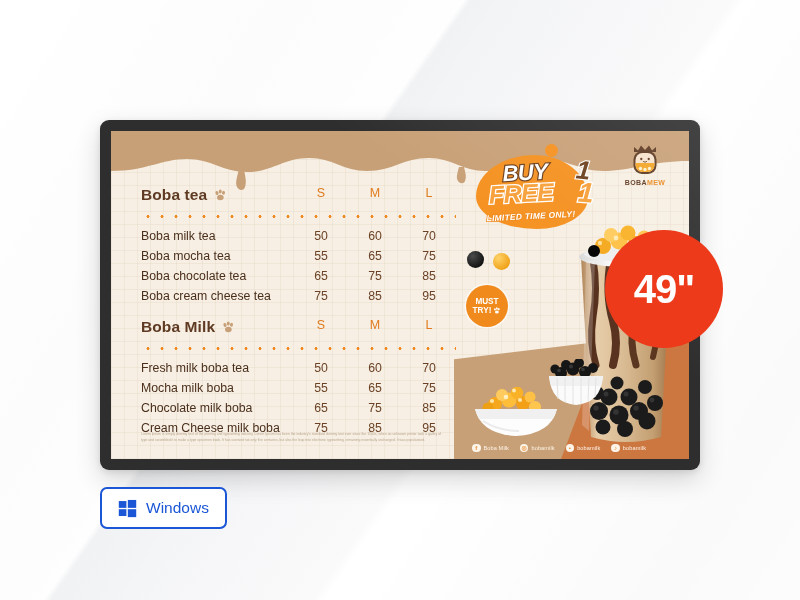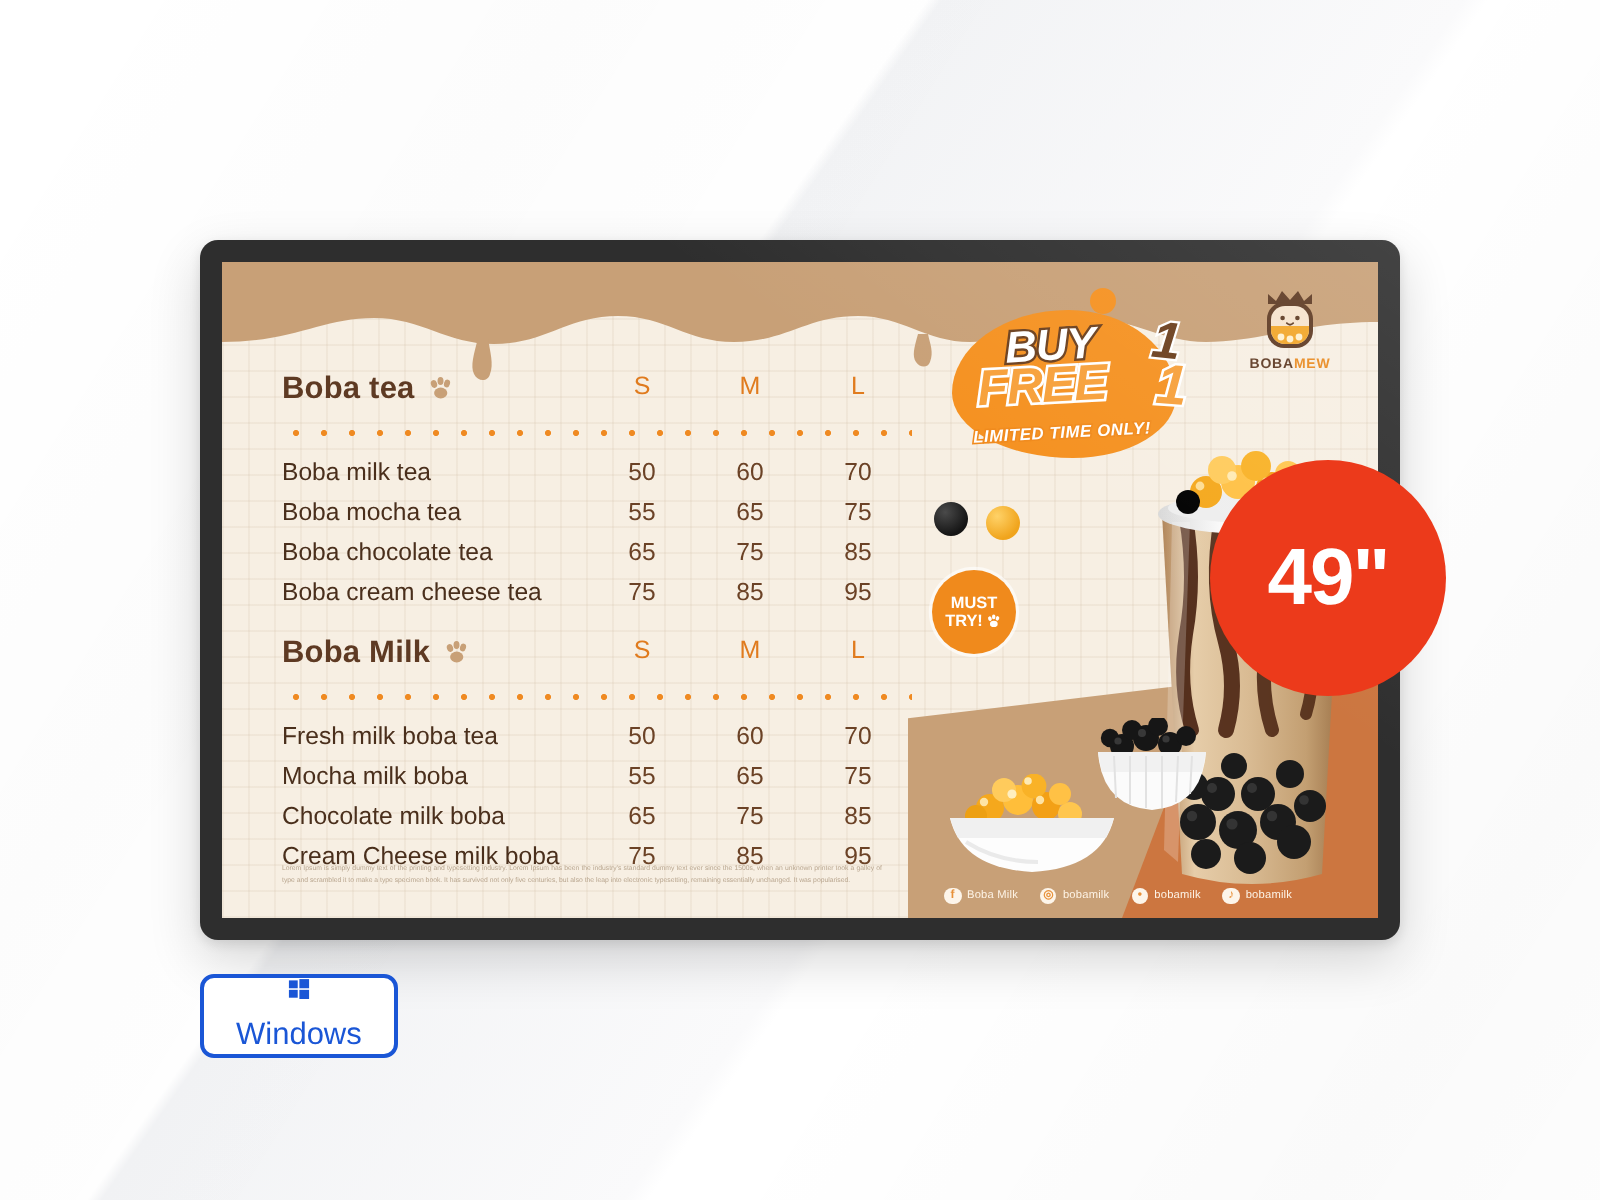--- a/index.html
+++ b/index.html
@@ -255,21 +255,21 @@
     color: #fff; font-size: 40px; font-weight: bold; letter-spacing: -1px;
   }
 
   
   #winbadge {
     position: absolute; left: 100px; top: 487px;
     height: 38px; padding: 0 16px;
     border: 2.2px solid #1a56d6;
     border-radius: 7px;
     background: #ffffff;
-    display: flex; align-items: center; gap: 9px; flex-direction: column;
+    display: flex; align-items: center; gap: 9px;
   }
   #win-logo { width: 19px; height: 19px; display: block; }
   #win-label { font-size: 15.5px; color: #1a56d6; }
 </style>
 </head>
 <body>
 
 <div id="stage">
 
   <div id="bg-sheen-a"></div>

